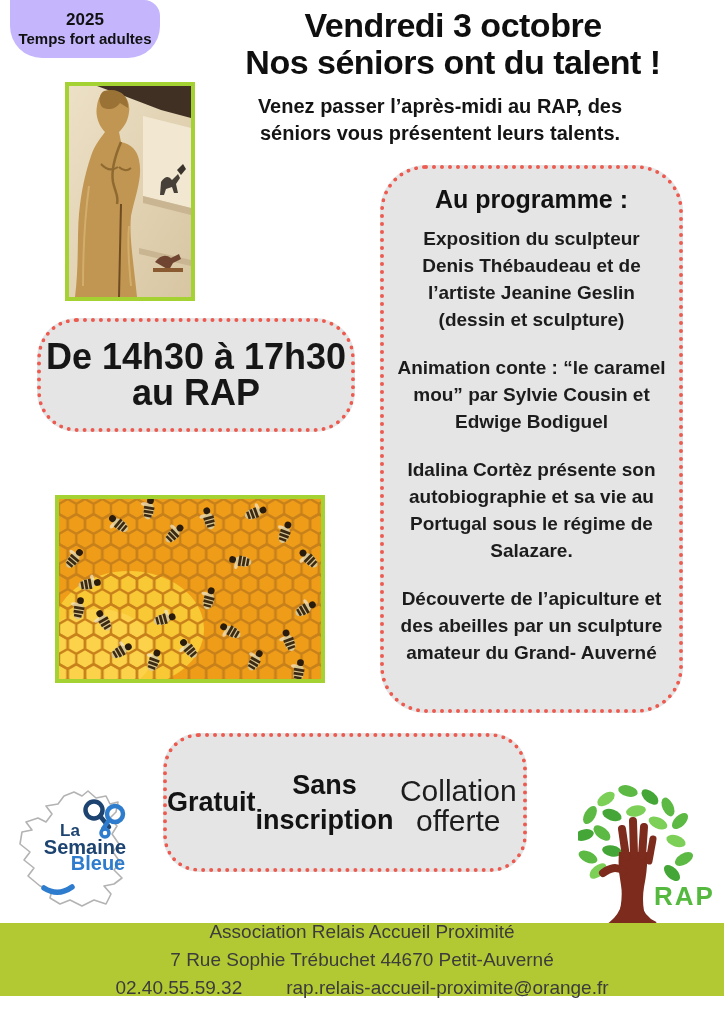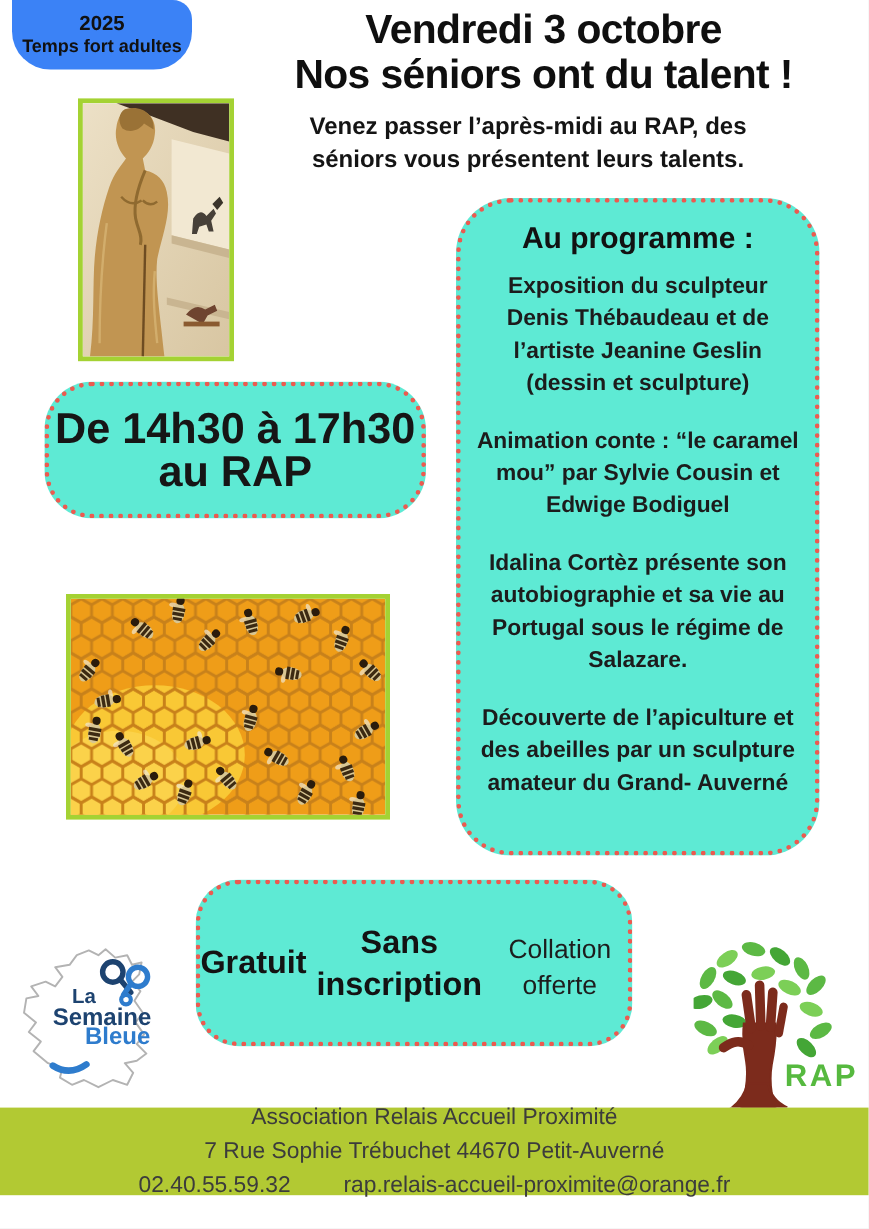--- a/index.html
+++ b/index.html
@@ -1,51 +1,51 @@
 <!DOCTYPE html>
 <html><head>
 <meta charset="utf-8">
 <style>
   html,body{margin:0;padding:0;background:#e8e8e8;}
   .page{position:relative;width:724px;height:1024px;margin:0 auto;background:#ffffff;
         font-family:"Liberation Sans",sans-serif;overflow:hidden;color:#141414;}
 
   
-  .badge{position:absolute;left:10px;top:0;width:150px;height:58px;background:#3b82f6;
+  .badge{position:absolute;left:10px;top:0;width:150px;height:58px;background:#c4b5fd;
          border-radius:0 16px 32px 32px;display:flex;flex-direction:column;
          align-items:center;justify-content:center;text-align:center;}
   .badge-year{font-weight:bold;font-size:17px;line-height:20px;color:#111;}
   .badge-label{font-weight:bold;font-size:15px;line-height:18px;color:#111;}
 
   
   .title{position:absolute;left:188px;top:7px;width:530px;text-align:center;
          font-weight:bold;font-size:34px;line-height:37px;letter-spacing:-0.5px;color:#0f0f0f;}
   .subtitle{position:absolute;left:240px;top:93px;width:400px;text-align:center;
             font-weight:bold;font-size:20px;line-height:27px;color:#141414;}
 
   
   .photo{position:absolute;border:4px solid #a4d233;line-height:0;}
   .photo-sculpture{left:65px;top:82px;width:122px;height:211px;}
   .photo-bees{left:55px;top:495px;width:262px;height:180px;}
   .photo svg{display:block;}
 
   
-  .dotted{border:4px dotted #ec5a50;box-sizing:border-box;background:#5eead4;}
+  .dotted{border:4px dotted #ec5a50;box-sizing:border-box;background:#e5e5e5;}
   .schedule-box{position:absolute;left:37px;top:318px;width:318px;height:114px;border-radius:40px;
                 display:flex;flex-direction:column;align-items:center;justify-content:center;
                 font-weight:bold;font-size:36px;line-height:36px;color:#161616;text-align:center;}
   .program-box{position:absolute;left:380px;top:165px;width:303px;height:548px;border-radius:46px;
                padding:13px 12px;text-align:center;color:#1c1c1c;}
   .program-box h2{margin:3px 0 11px;font-size:25px;font-weight:bold;color:#121212;}
   .program-box p{margin:0 0 21px;font-size:19px;font-weight:bold;line-height:27px;}
   .program-box p.last{margin-bottom:0;}
   .info-box{position:absolute;left:163px;top:733px;width:364px;height:139px;border-radius:36px;
             display:flex;flex-direction:row;align-items:center;justify-content:center;text-align:center;}
   .info-strong{font-weight:bold;font-size:27px;line-height:35px;color:#131313;}
-  .info-light{font-size:22px;line-height:30px;margin-top:7px;color:#1d1d1d;}
+  .info-light{font-size:30px;line-height:30px;margin-top:7px;color:#1d1d1d;}
 
   
   .sb-logo{position:absolute;left:14px;top:788px;width:145px;height:132px;line-height:0;}
   .rap-logo{position:absolute;left:578px;top:783px;width:138px;height:140px;line-height:0;}
 
   
   .footer{position:absolute;left:0;top:923px;width:724px;height:73px;background:#b2c933;
           display:flex;flex-direction:column;align-items:center;justify-content:center;
           font-size:19px;line-height:28px;color:#3c3c3c;text-align:center;}
   .footer-row{display:flex;gap:44px;justify-content:center;}

